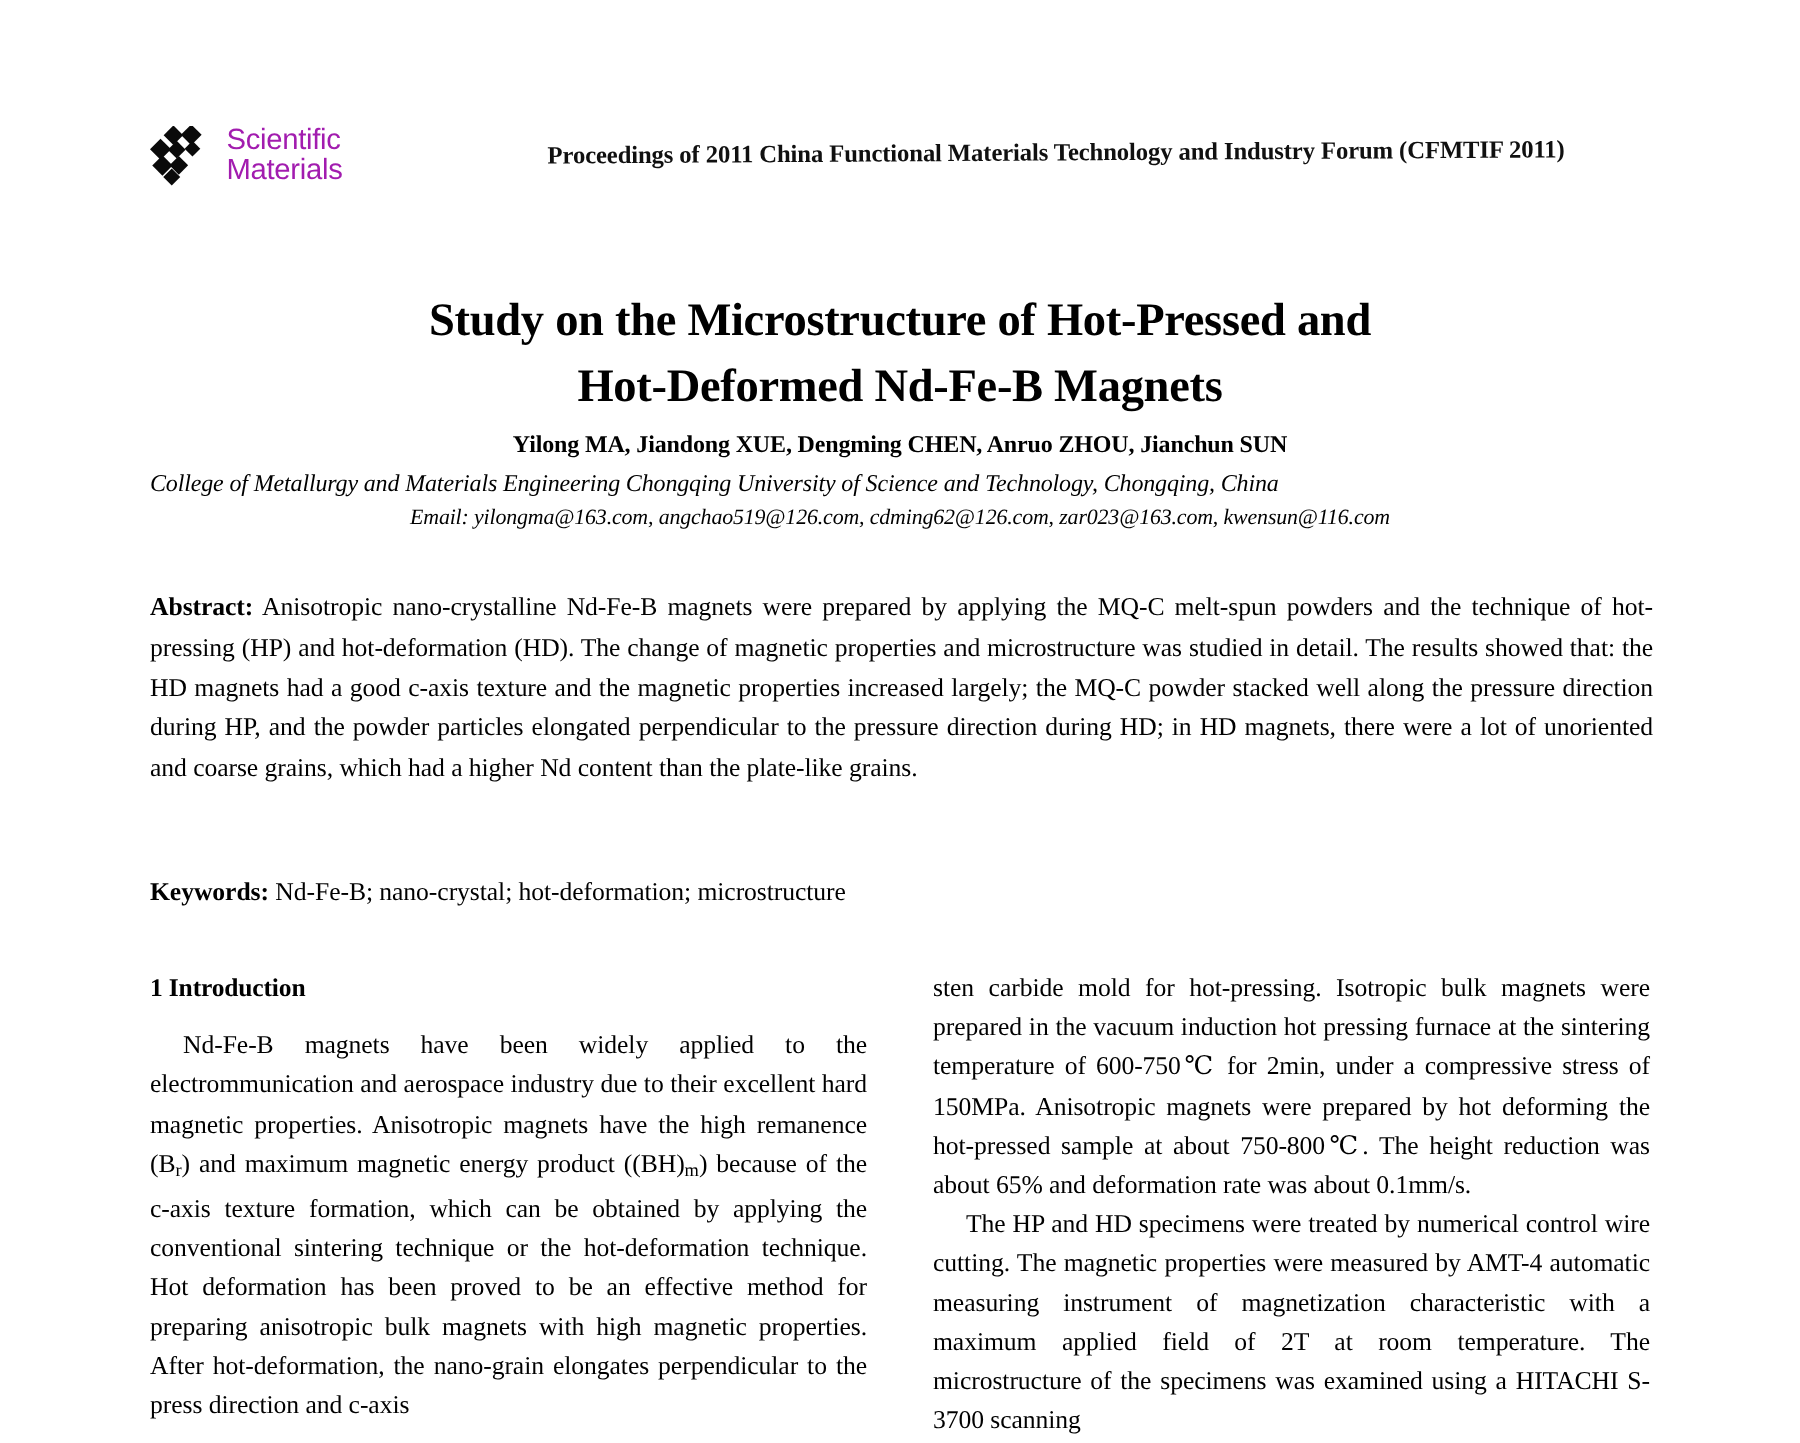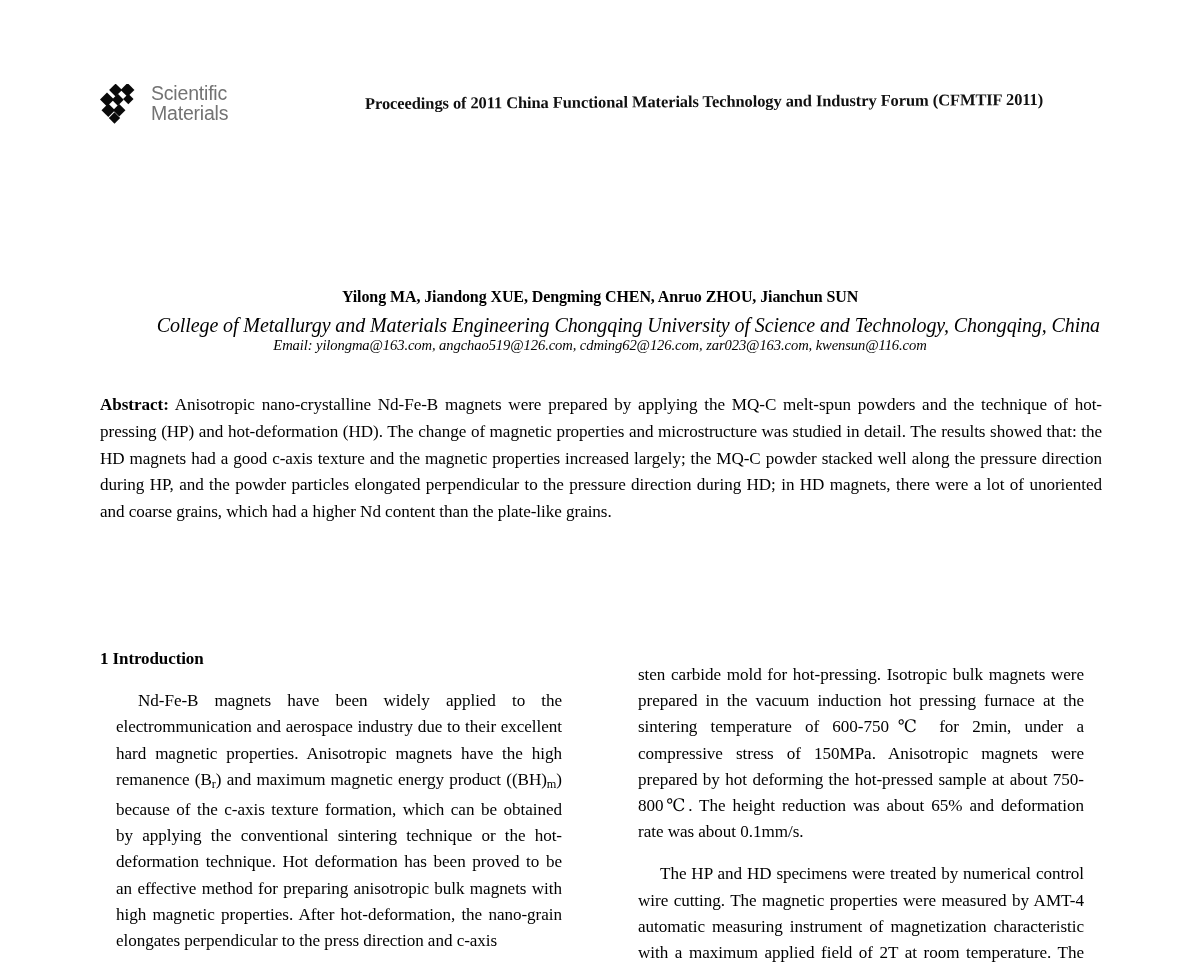--- a/index.html
+++ b/index.html
@@ -49,21 +49,21 @@
   }
 
   .logo-words {
     display: flex;
     flex-direction: column;
     line-height: 1.02;
     font-family: "Liberation Sans", "DejaVu Sans", sans-serif;
     font-size: 19.5px;
     font-weight: 400;
     letter-spacing: -0.2px;
-    color: #737373;
+    color: #a21caf;
   }
 
   .proceedings {
     position: absolute;
     left: 365px;
     top: 12px;
     width: 760px;
     font-family: "Liberation Serif", "DejaVu Serif", serif;
     font-size: 16.5px;
     font-weight: 700;
@@ -99,22 +99,22 @@
     font-size: 16px;
     font-weight: 700;
     letter-spacing: -0.1px;
   }
 
   .affiliation {
     position: absolute;
     left: 100px;
     top: 314px;
     width: 1000px;
-    text-align: right;
-    font-size: 20px;
+    text-align: left;
+    font-size: 16px;
     font-style: italic;
     letter-spacing: -0.1px;
   }
 
   .email {
     position: absolute;
     left: 100px;
     top: 337px;
     width: 1000px;
     text-align: center;
@@ -160,21 +160,21 @@
   .col-right { left: 622px; }
 
   .section-head {
     font-size: 17px;
     font-weight: 700;
     margin: 0 0 12px 0;
     letter-spacing: -0.1px;
   }
 
   .para {
-    margin: 16px;
+    margin: 0;
     text-indent: 22px;
   }
   .para.no-indent { text-indent: 0; }
 
   sub { font-size: 0.72em; vertical-align: -0.24em; }
 </style>
 </head>
 <body>
 
 <div class="page">
@@ -196,29 +196,36 @@
       </svg>
       <div class="logo-words">
         <span>Scientific</span>
         <span>Materials</span>
       </div>
     </div>
 
     <div class="proceedings">Proceedings of 2011 China Functional Materials Technology and Industry Forum (CFMTIF 2011)</div>
   </div>
 
+  <h1 class="title">
+    <span class="title-line">Study on the Microstructure of Hot-Pressed and</span>
+    <span class="title-line">Hot-Deformed Nd-Fe-B Magnets</span>
+  </h1>
 
   <div class="authors">Yilong MA, Jiandong XUE, Dengming CHEN, Anruo ZHOU, Jianchun SUN</div>
   <div class="affiliation">College of Metallurgy and Materials Engineering Chongqing University of Science and Technology, Chongqing, China</div>
   <div class="email">Email: yilongma@163.com, angchao519@126.com, cdming62@126.com, zar023@163.com, kwensun@116.com</div>
 
   <div class="abstract">
     <b>Abstract:</b><span> Anisotropic nano-crystalline Nd-Fe-B magnets were prepared by applying the MQ-C melt-spun powders and the technique of hot-pressing (HP) and hot-deformation (HD). The change of magnetic properties and microstructure was studied in detail. The results showed that: the HD magnets had a good c-axis texture and the magnetic properties increased largely; the MQ-C powder stacked well along the pressure direction during HP, and the powder particles elongated perpendicular to the pressure direction during HD; in HD magnets, there were a lot of unoriented and coarse grains, which had a higher Nd content than the plate-like grains.</span>
   </div>
 
+  <div class="keywords">
+    <b>Keywords:</b><span> Nd-Fe-B; nano-crystal; hot-deformation; microstructure</span>
+  </div>
 
   <div class="col col-left">
     <h2 class="section-head">1 Introduction</h2>
     <p class="para"><span>Nd-Fe-B magnets have been widely applied to the electrommunication and aerospace industry due to their excellent hard magnetic properties. Anisotropic magnets have the high remanence (B</span><sub>r</sub><span>) and maximum magnetic energy product ((BH)</span><sub>m</sub><span>) because of the c-axis texture formation, which can be obtained by applying the conventional sintering technique or the hot-deformation technique. Hot deformation has been proved to be an effective method for preparing anisotropic bulk magnets with high magnetic properties. After hot-deformation, the nano-grain elongates perpendicular to the press direction and c-axis</span></p>
   </div>
 
   <div class="col col-right">
     <p class="para no-indent">sten carbide mold for hot-pressing. Isotropic bulk magnets were prepared in the vacuum induction hot pressing furnace at the sintering temperature of 600-750℃ for 2min, under a compressive stress of 150MPa. Anisotropic magnets were prepared by hot deforming the hot-pressed sample at about 750-800℃. The height reduction was about 65% and deformation rate was about 0.1mm/s.</p>
     <p class="para">The HP and HD specimens were treated by numerical control wire cutting. The magnetic properties were measured by AMT-4 automatic measuring instrument of magnetization characteristic with a maximum applied field of 2T at room temperature. The microstructure of the specimens was examined using a HITACHI S-3700 scanning</p>
   </div>

